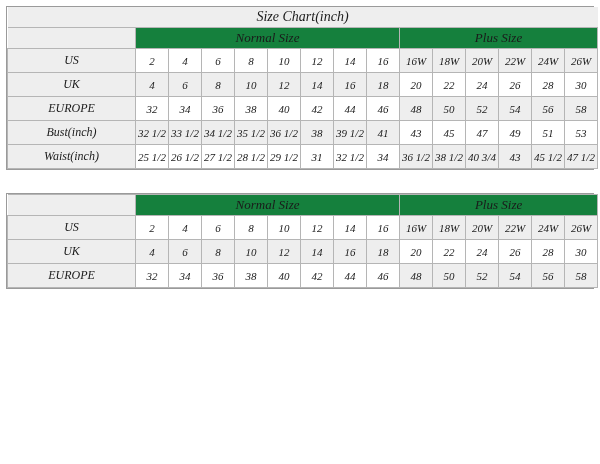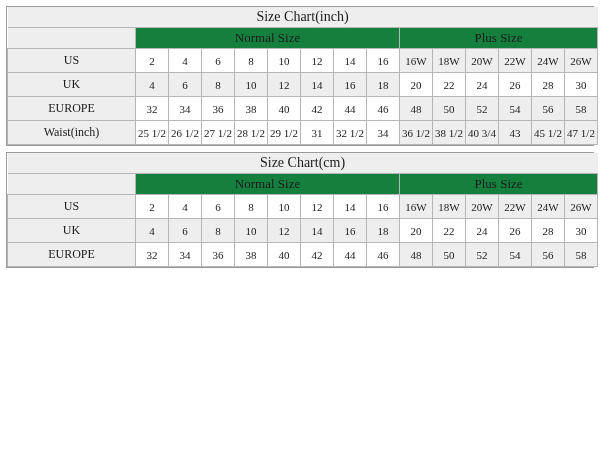--- a/index.html
+++ b/index.html
@@ -14,21 +14,22 @@
     color: #1a1a1a;
     overflow: hidden;
   }
   .page {
     width: 600px;
     height: 464px;
     box-sizing: border-box;
     padding: 6px 6px;
     display: flex;
     flex-direction: column;
-    gap: 6px;
+    gap: 23px;
+    font-style: italic;
   }
   .chart-block {
     border: 1px solid #9a9a9a;
     background: #ffffff;
     box-sizing: border-box;
   }
   table.size-table {
     border-collapse: collapse;
     width: 100%;
     table-layout: fixed;
@@ -161,20 +162,37 @@
           <td class="datacell plain">44</td>
           <td class="datacell plain">46</td>
           <td class="datacell shaded">48</td>
           <td class="datacell shaded">50</td>
           <td class="datacell shaded">52</td>
           <td class="datacell shaded">54</td>
           <td class="datacell shaded">56</td>
           <td class="datacell shaded">58</td>
         </tr>
 
+        <tr>
+          <td class="rowlabel">Bust(inch)</td>
+          <td class="datacell shaded">32 1/2</td>
+          <td class="datacell shaded">33 1/2</td>
+          <td class="datacell shaded">34 1/2</td>
+          <td class="datacell shaded">35 1/2</td>
+          <td class="datacell shaded">36 1/2</td>
+          <td class="datacell shaded">38</td>
+          <td class="datacell shaded">39 1/2</td>
+          <td class="datacell shaded">41</td>
+          <td class="datacell plain">43</td>
+          <td class="datacell plain">45</td>
+          <td class="datacell plain">47</td>
+          <td class="datacell plain">49</td>
+          <td class="datacell plain">51</td>
+          <td class="datacell plain">53</td>
+        </tr>
 
         <tr>
           <td class="rowlabel">Waist(inch)</td>
           <td class="datacell plain">25 1/2</td>
           <td class="datacell plain">26 1/2</td>
           <td class="datacell plain">27 1/2</td>
           <td class="datacell plain">28 1/2</td>
           <td class="datacell plain">29 1/2</td>
           <td class="datacell plain">31</td>
           <td class="datacell plain">32 1/2</td>
@@ -206,23 +224,20 @@
           <col class="n-col">
         <col class="p-col">
           <col class="p-col">
           <col class="p-col">
           <col class="p-col">
         <col class="p-col">
           <col class="p-col">
       </colgroup>
       <tbody>
         <tr>
-          <td class="title-cell" colspan="15">Size Chart(cm)</td>
-        </tr>
-        <tr>
           <td class="corner"></td>
           <td class="group-cell" colspan="8">Normal Size</td>
           <td class="group-cell" colspan="6">Plus Size</td>
         </tr>
 
         <tr>
           <td class="rowlabel">US</td>
           <td class="datacell plain">2</td>
           <td class="datacell plain">4</td>
           <td class="datacell plain">6</td>

